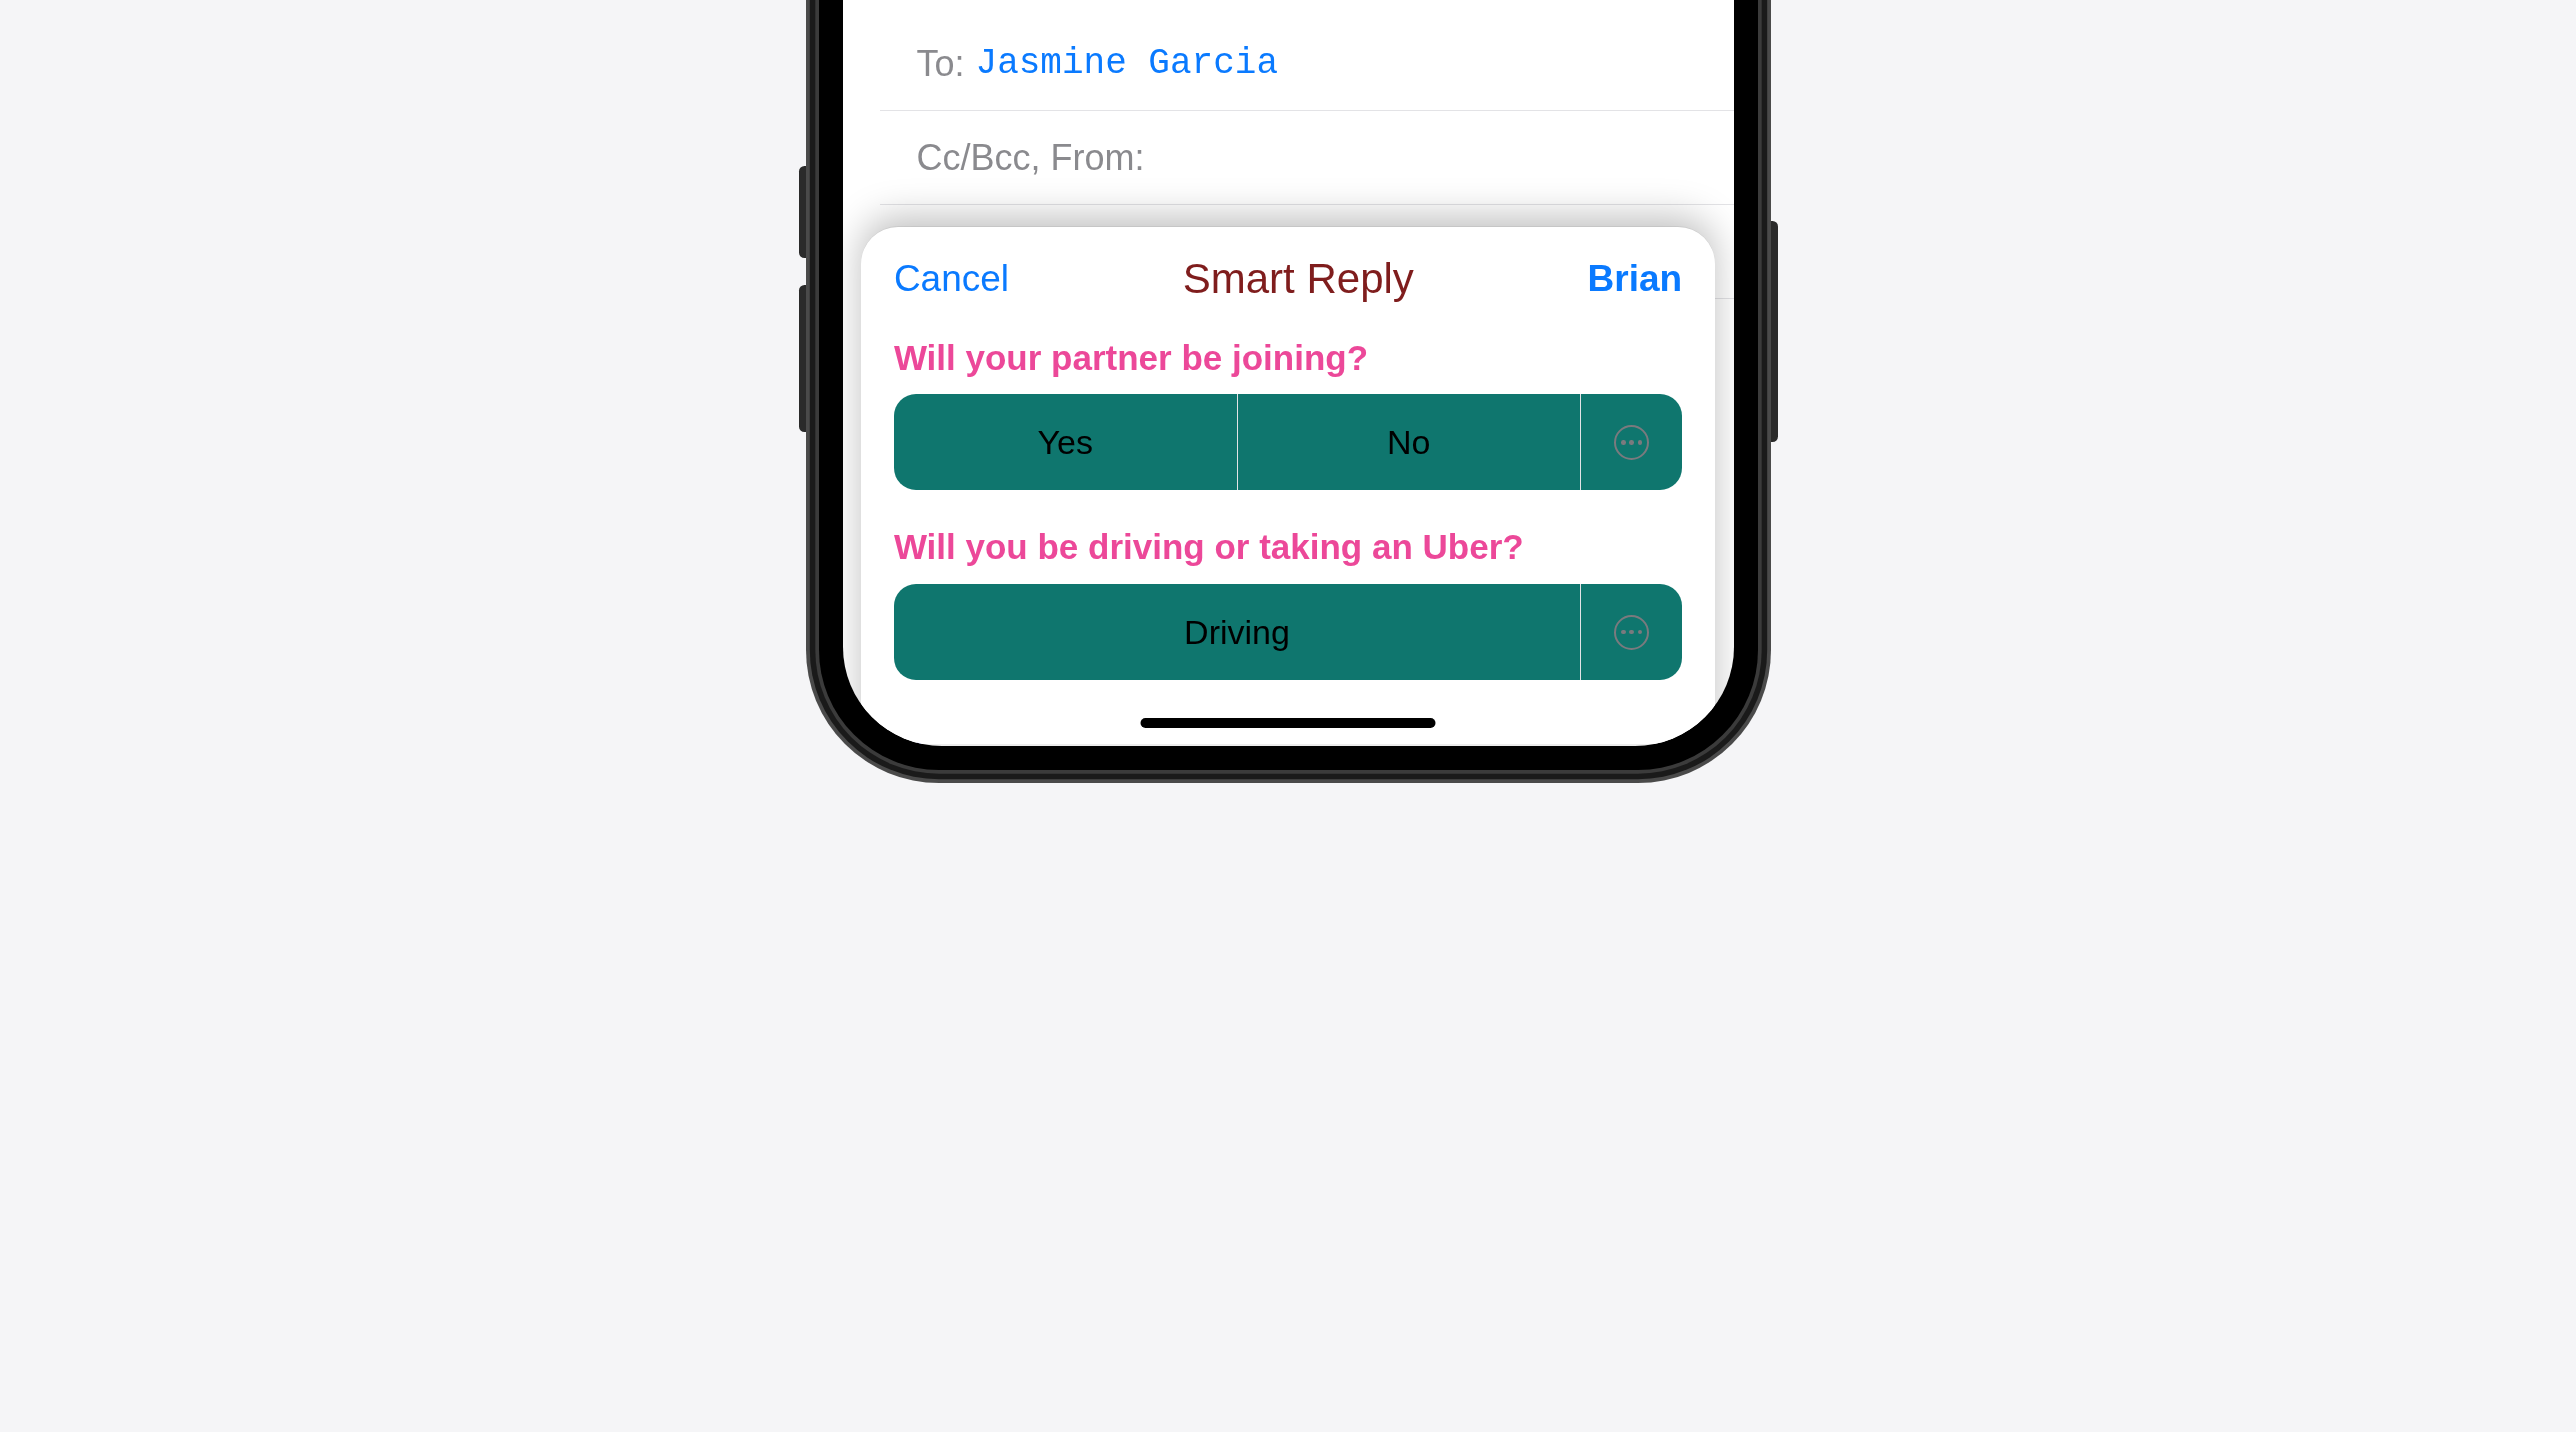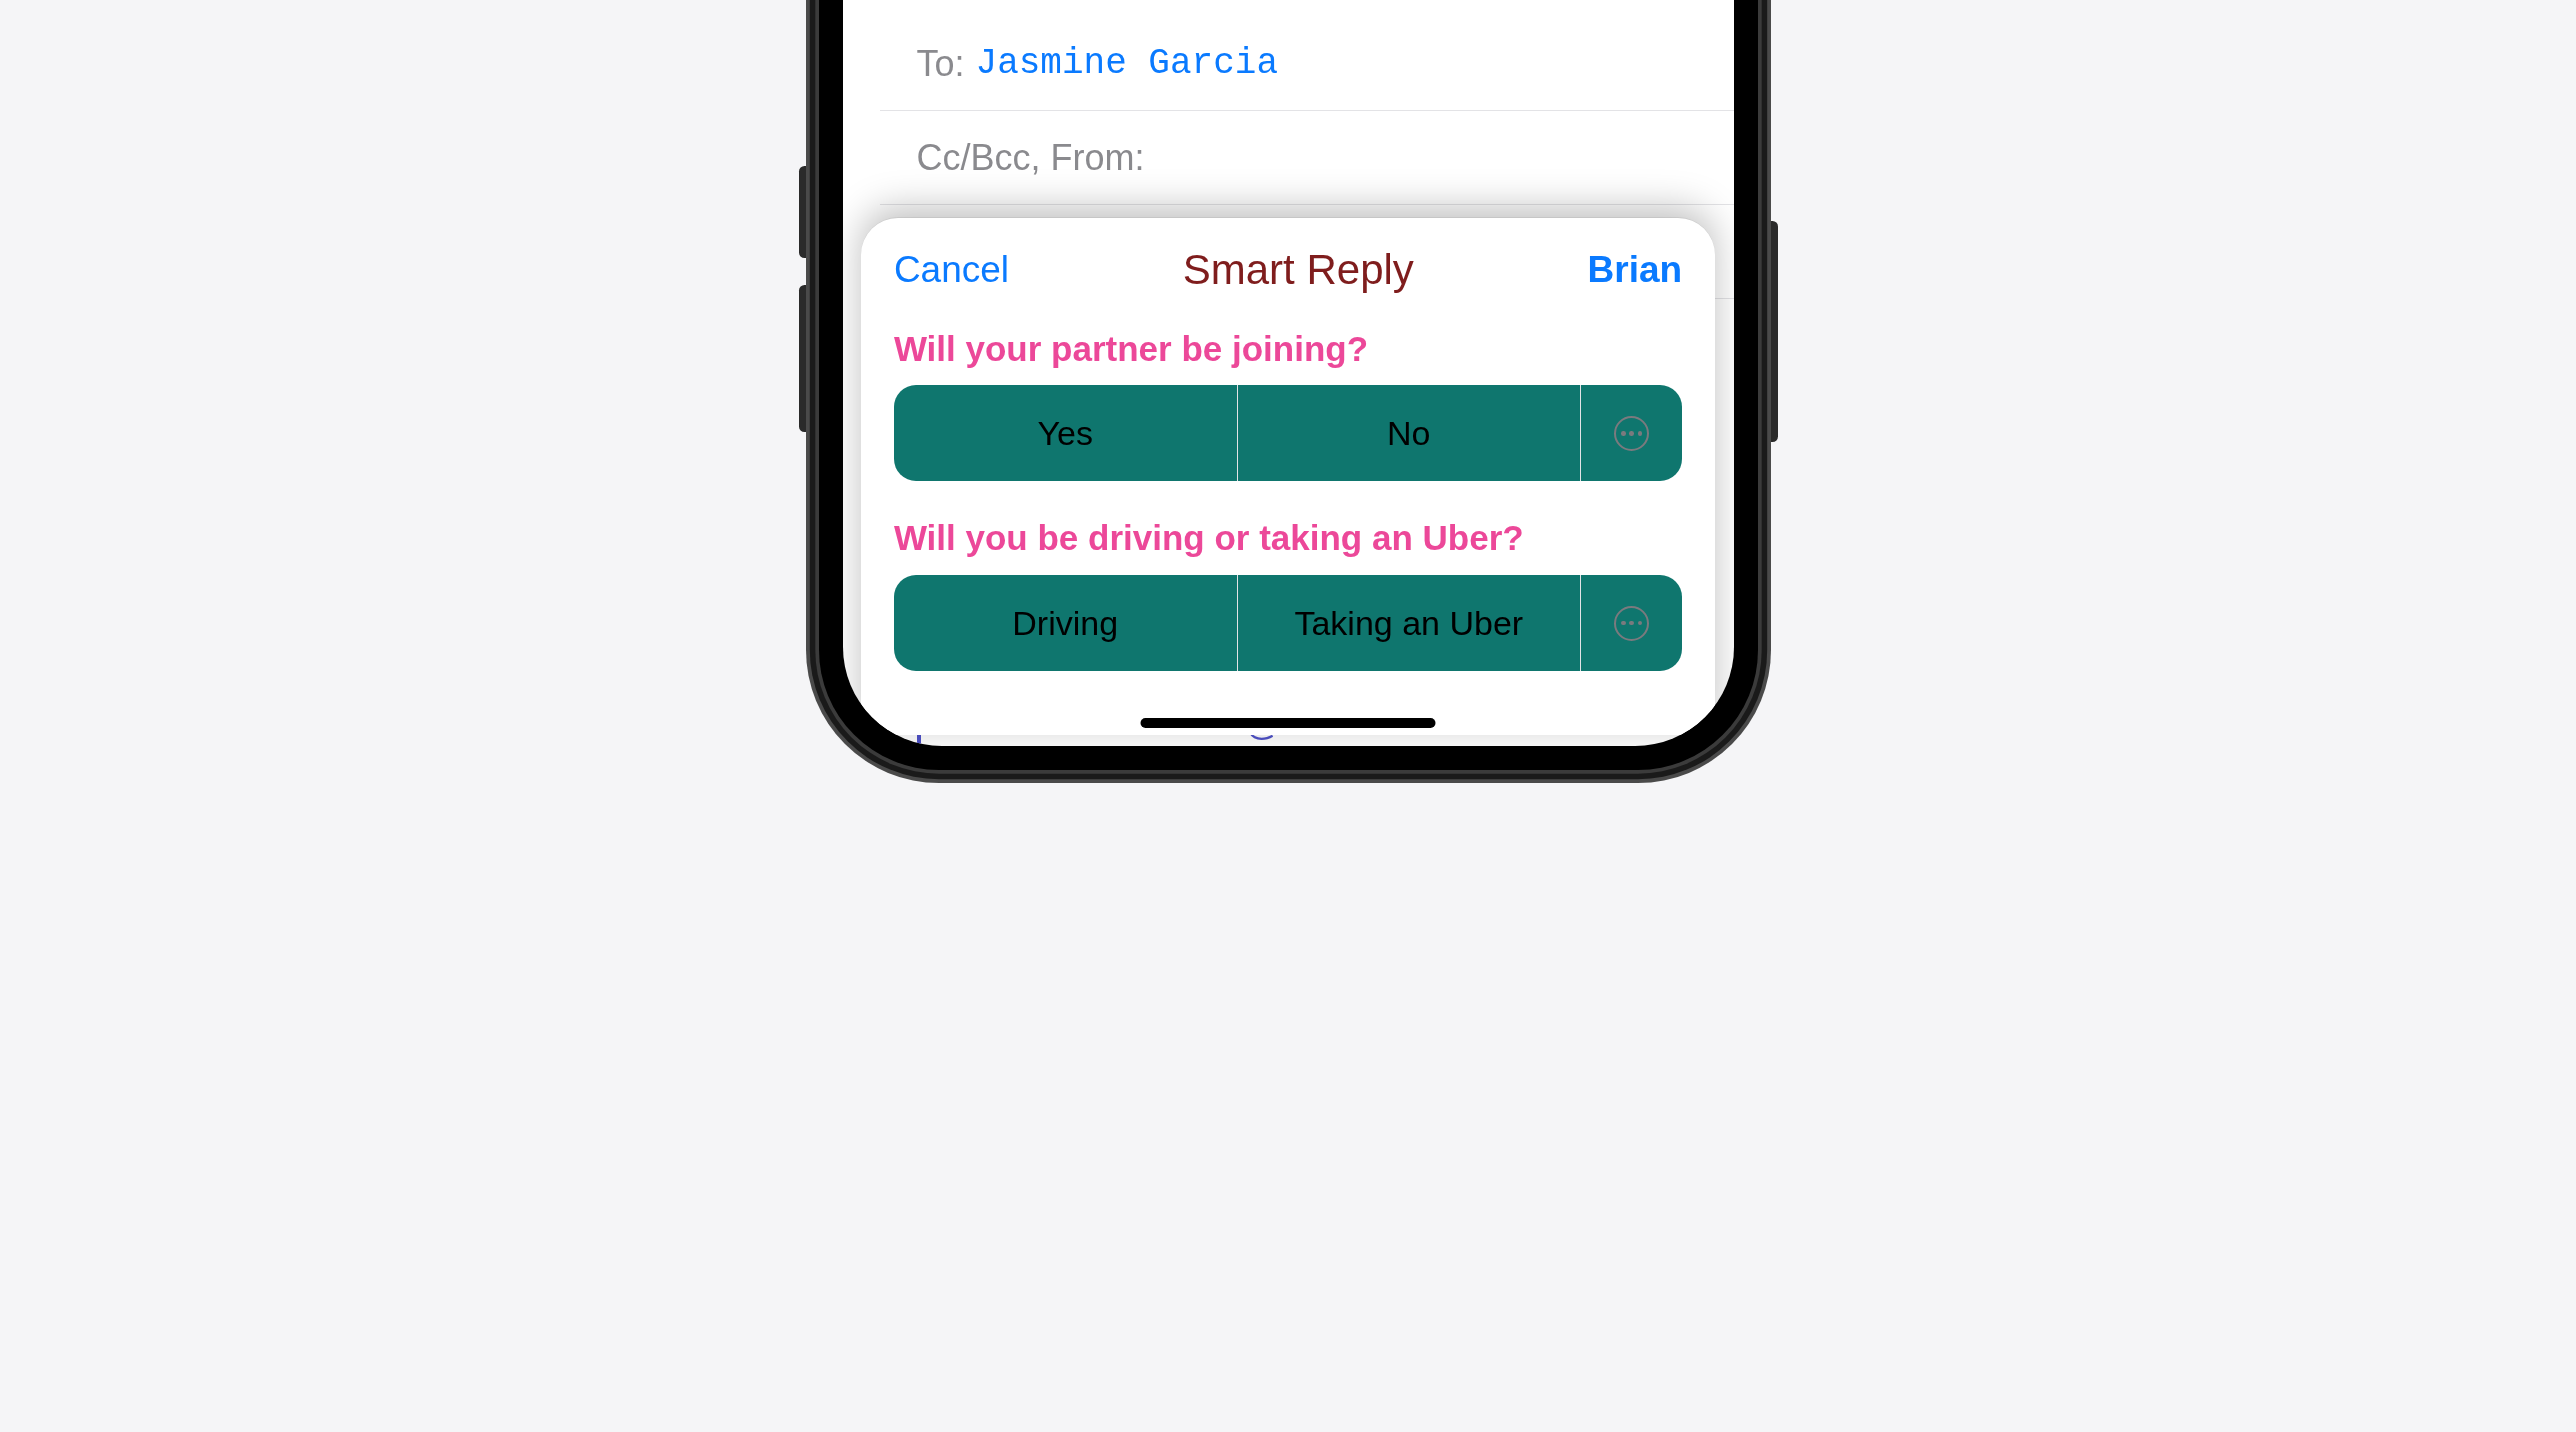--- a/index.html
+++ b/index.html
@@ -111,21 +111,21 @@
       color: #4f52c9;
       font-size: 36px;
       line-height: 1.45;
     }
 
     
     .sheet {
       position: absolute;
       left: 18.4px;
       right: 18.4px;
-      bottom: 11px;
+      bottom: 2px;
       background: #fff;
       border-radius: 37px 37px 0 0;
       box-shadow: 0 -9.2px 37px rgba(0,0,0,0.25), 0 -0.9px 0 rgba(0,0,0,0.06);
       padding: 28px 33px 64px 33px;
     }
     .sheet-header {
       display: flex;
       align-items: center;
       justify-content: space-between;
       font-size: 37px;
@@ -250,21 +250,20 @@
                 <i></i>
                 <i></i>
                 <i></i>
               </span>
           </div>
         </div>
 
         <div class="question">Will you be driving or taking an Uber?</div>
         <div class="options" style="margin-bottom:0">
           <div class="option">Driving</div>
-          <div class="option">Taking an Uber</div>
           <div class="option more">
             <span class="more-icon">
                 <i></i>
                 <i></i>
                 <i></i>
               </span>
           </div>
         </div>
       </div>
 

